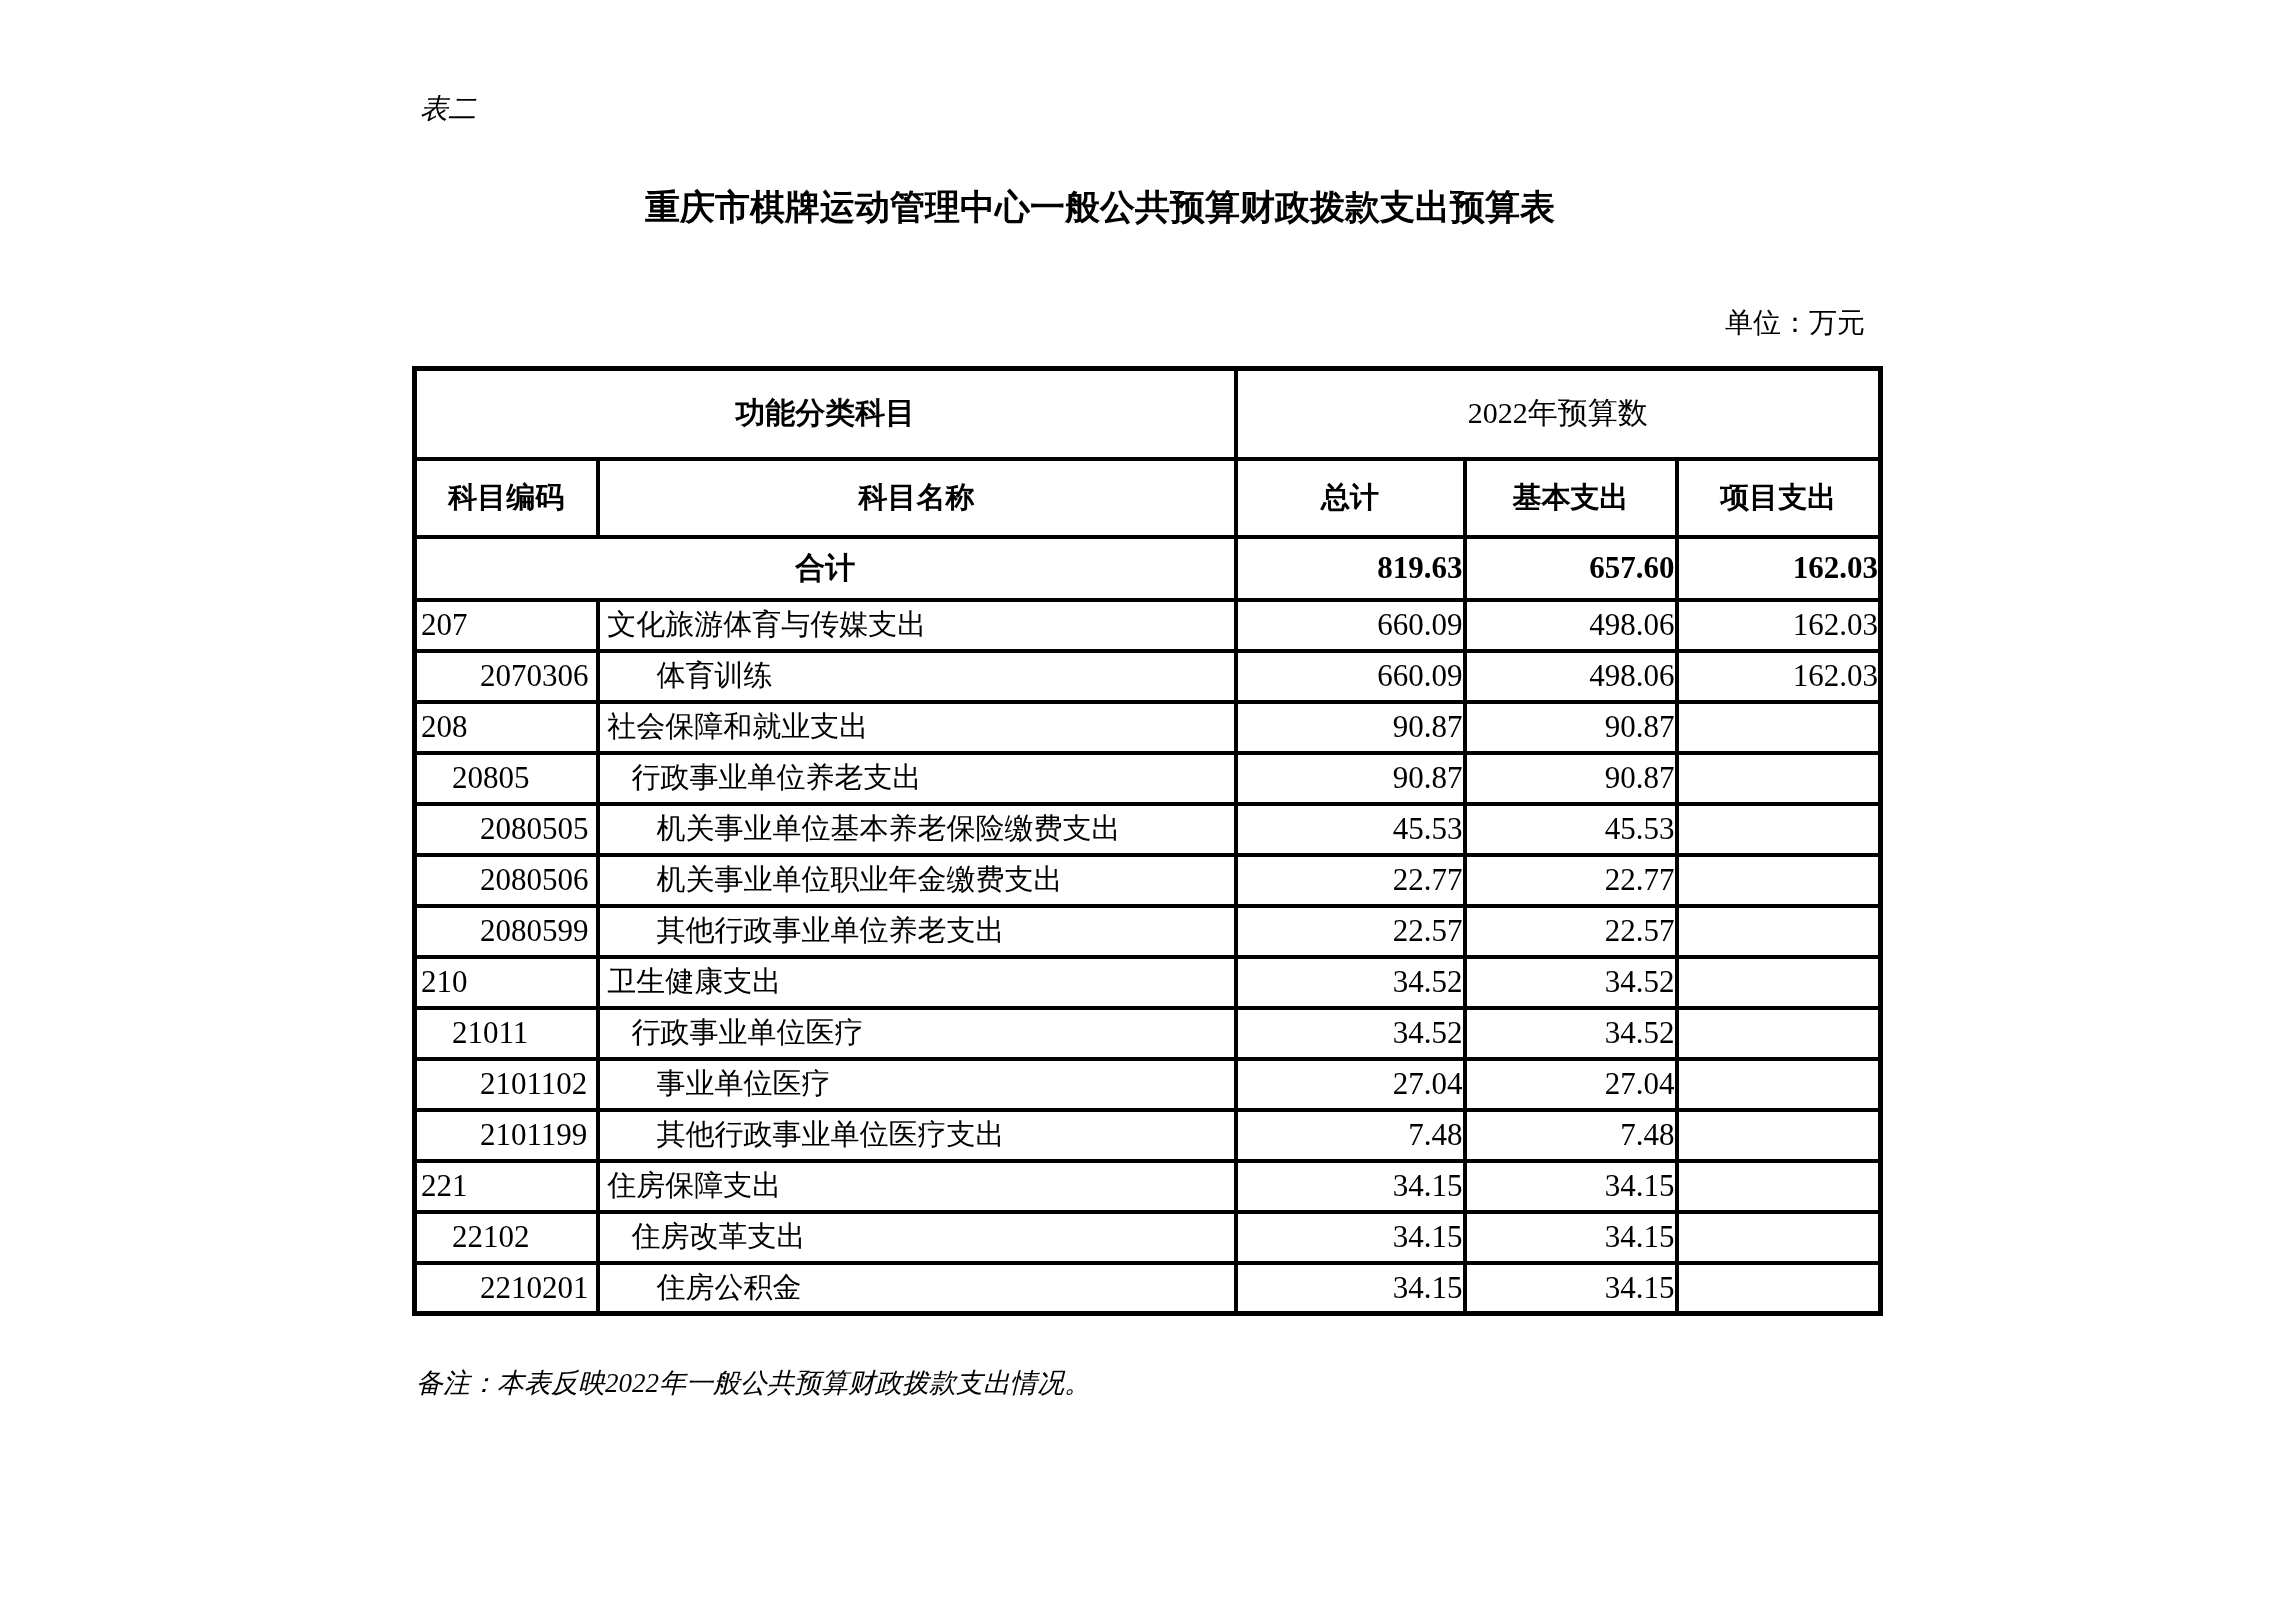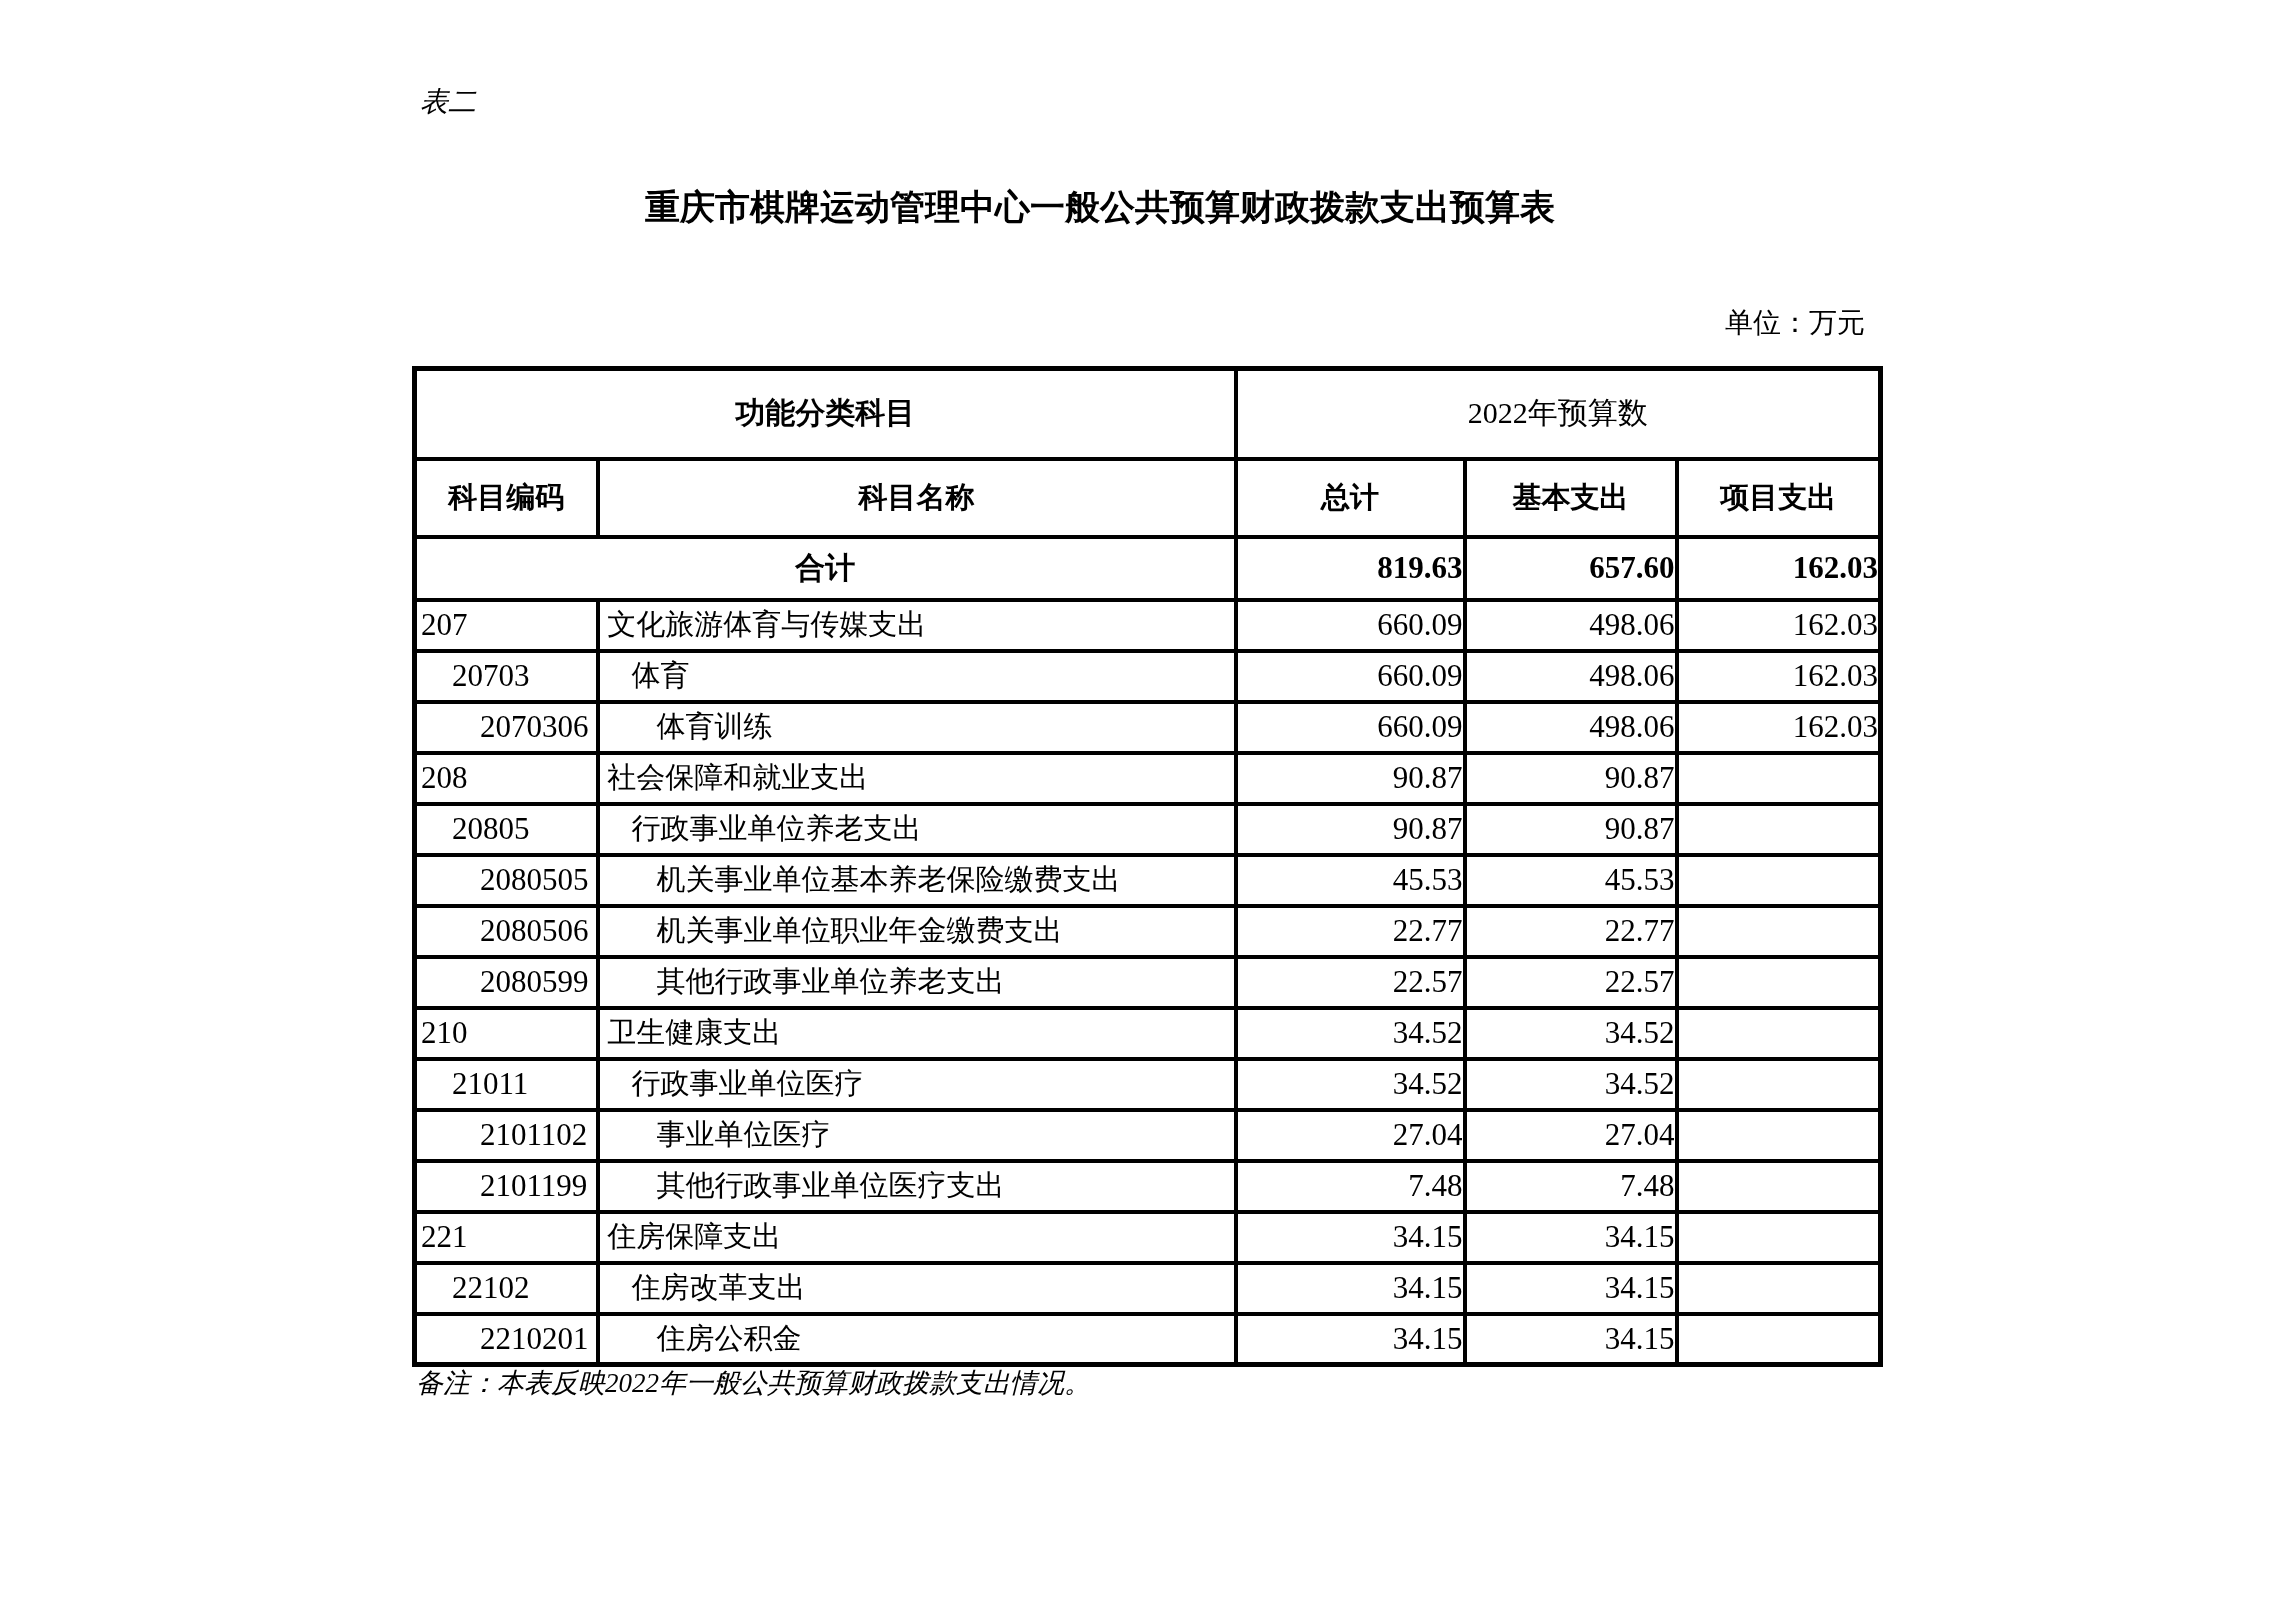--- a/index.html
+++ b/index.html
@@ -12,21 +12,21 @@
     width: 2292px;
     height: 1620px;
     background: #ffffff;
     color: #000000;
     overflow: hidden;
     font-family: "Liberation Serif", serif;
   }
   .table-caption {
     position: absolute;
     left: 420px;
-    top: 83px;
+    top: 90px;
     font-size: 28px;
     font-style: italic;
     font-family: Liberation Serif, serif;
     white-space: nowrap;
   }
   .doc-title {
     position: absolute;
     left: 645px;
     top: 184px;
     margin: 0;
@@ -166,27 +166,20 @@
         <td class="num">162.03</td>
       </tr>
     <tr class="data-row">
           <td class="code lvl0">207</td>
           <td class="name lvl0">文化旅游体育与传媒支出</td>
           <td class="num">660.09</td>
           <td class="num">498.06</td>
           <td class="num">162.03</td>
         </tr>
         <tr class="data-row">
-          <td class="code lvl1">20703</td>
-          <td class="name lvl1">体育</td>
-          <td class="num">660.09</td>
-          <td class="num">498.06</td>
-          <td class="num">162.03</td>
-        </tr>
-        <tr class="data-row">
           <td class="code lvl2">2070306</td>
           <td class="name lvl2">体育训练</td>
           <td class="num">660.09</td>
           <td class="num">498.06</td>
           <td class="num">162.03</td>
         </tr>
         <tr class="data-row">
           <td class="code lvl0">208</td>
           <td class="name lvl0">社会保障和就业支出</td>
           <td class="num">90.87</td>

